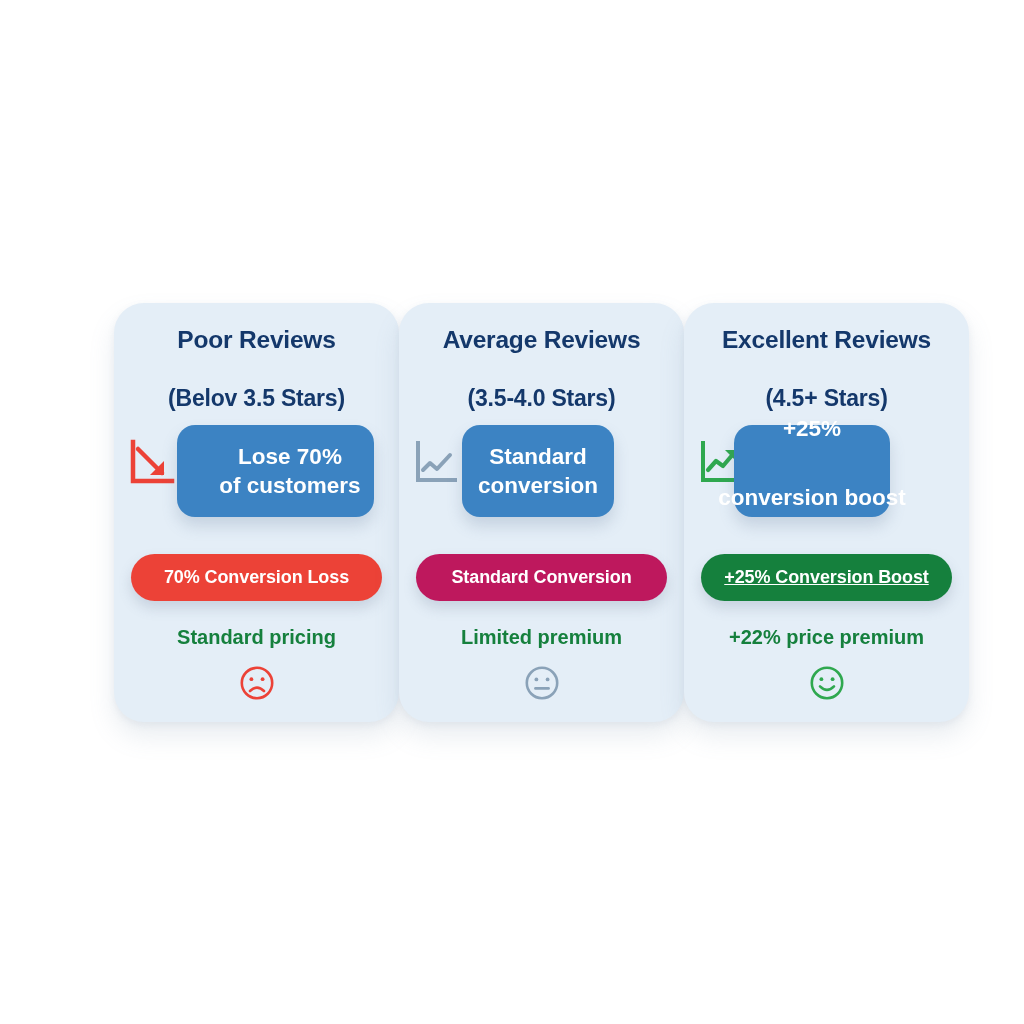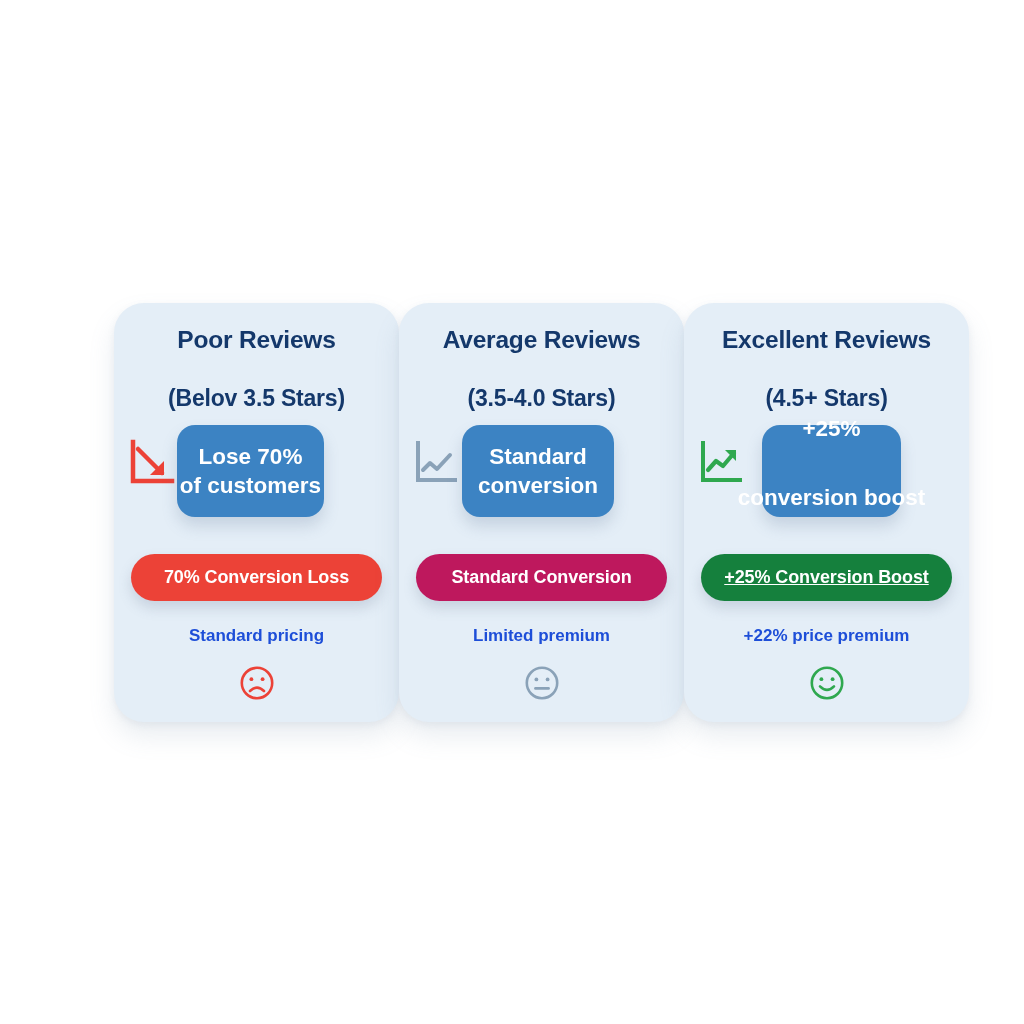--- a/index.html
+++ b/index.html
@@ -96,23 +96,23 @@
     flex-direction: column;
     align-items: center;
     justify-content: center;
     color: #ffffff;
     font-size: 22.5px;
     font-weight: bold;
     line-height: 29px;
     text-align: center;
     white-space: nowrap;
   }
-  .card-1 .blue-badge { left: 63px; width: 147px; }
+  .card-1 .blue-badge { left: 63px; width: 168px; padding-left: 29px; }
   .card-2 .blue-badge { left: 63px; width: 152px; }
-  .card-3 .blue-badge { left: 78px; width: 139px; gap: 24px; }
+  .card-3 .blue-badge { left: 50px; width: 156px; gap: 24px; }
 
   .blue-badge .l1, .blue-badge .l2 { display: block; }
   .card-3 .blue-badge .l2 { margin: 16px -22px; }
 
   
   .pill {
     position: absolute;
     top: 251px;
     left: 17px;
     width: 251px;
@@ -132,22 +132,22 @@
   .pill-neutral { background: #be185d; }
   .pill-boost   { background: #15803d; text-decoration: underline; }
 
   
   .pricing {
     position: absolute;
     top: 323px;
     left: 0;
     width: 100%;
     text-align: center;
-    color: #1d4ed8;
-    font-size: 17px;
+    color: #15803d;
+    font-size: 20px;
     font-weight: bold;
     white-space: nowrap;
   }
 
   
   .face {
     position: absolute;
     top: 362px;
     left: 50%;
     transform: translateX(-50%);

